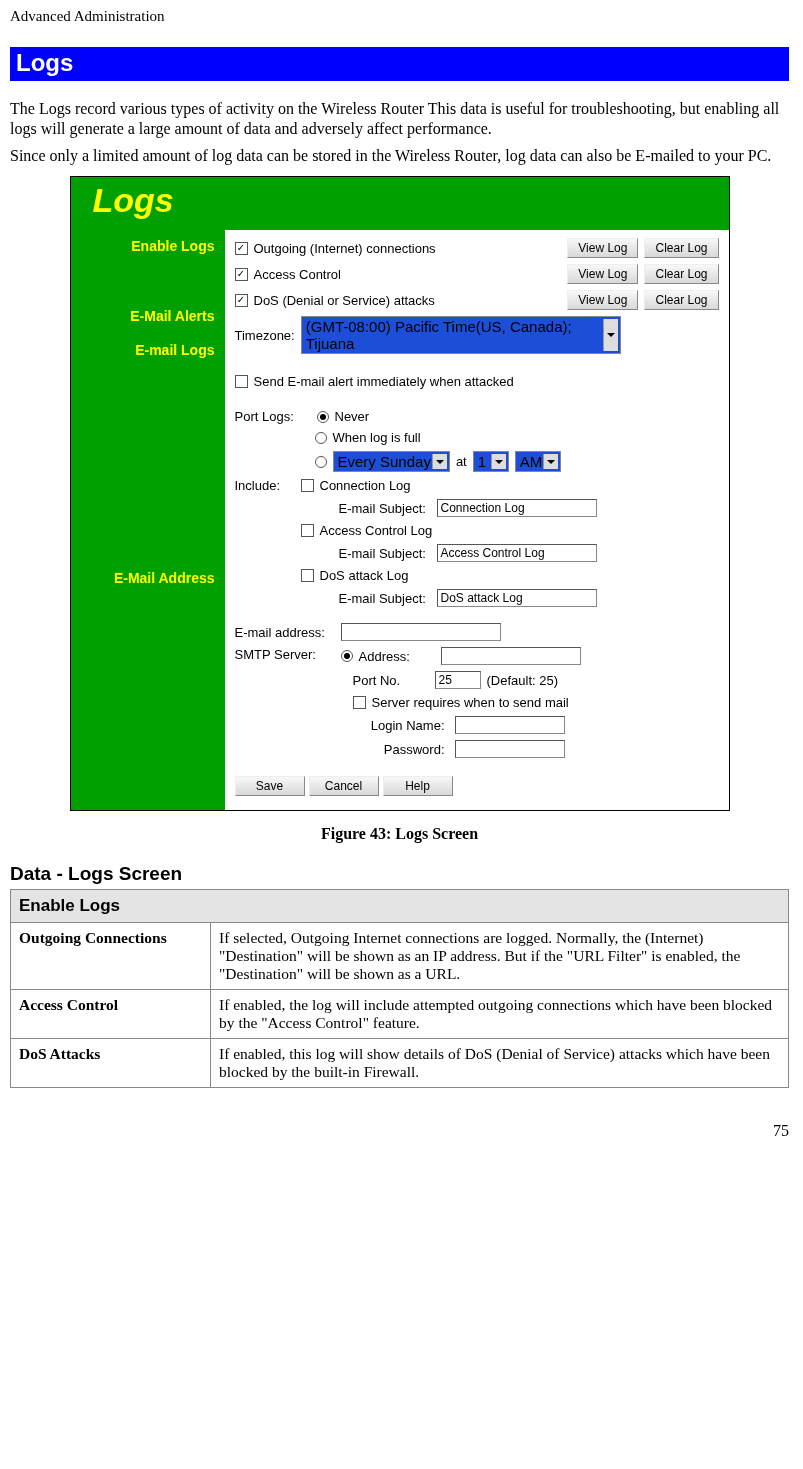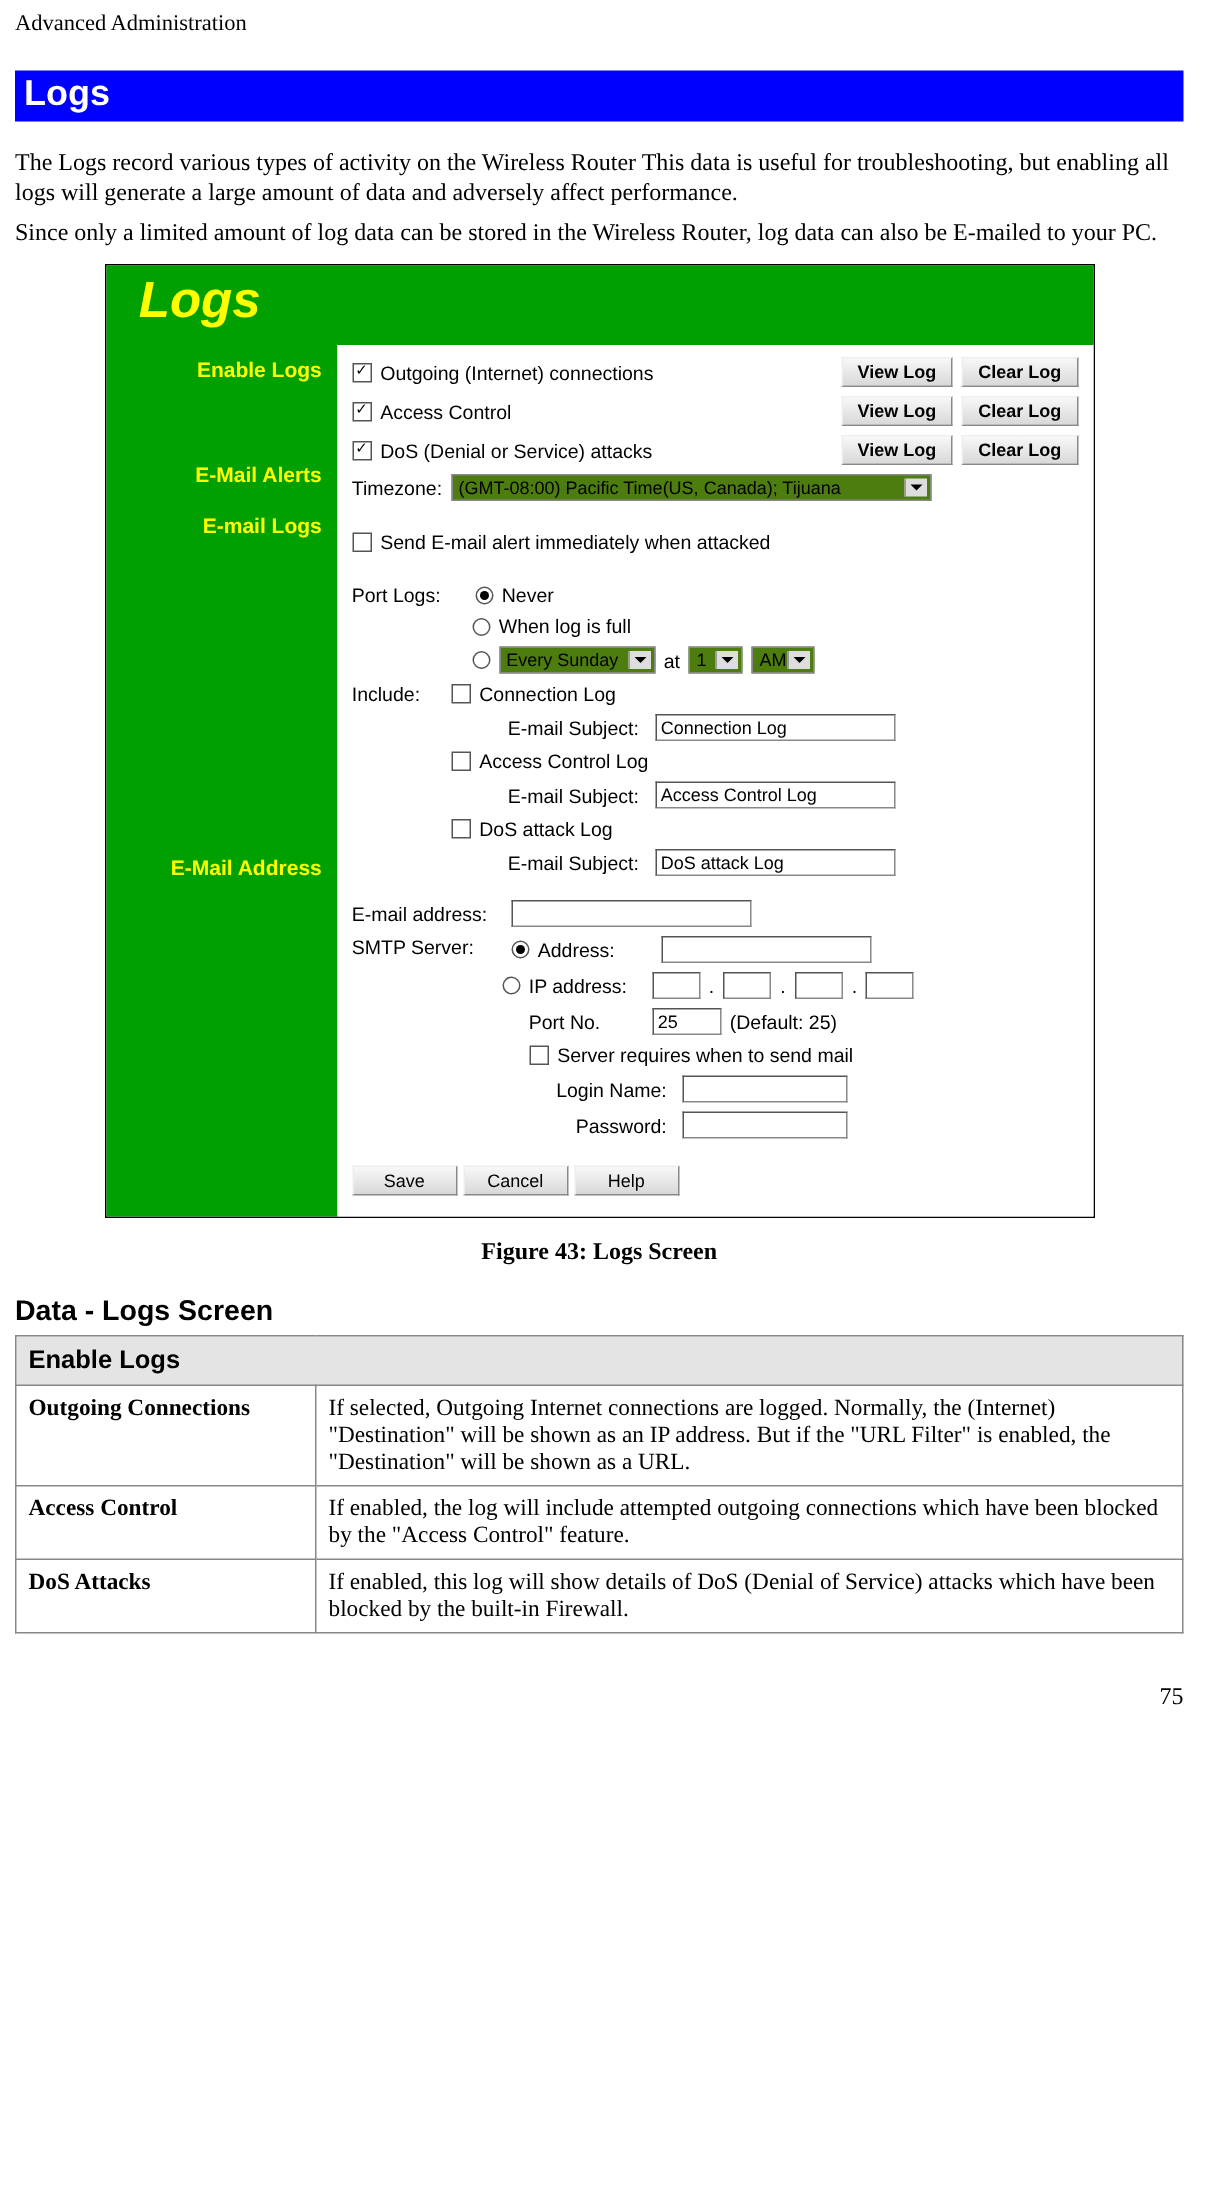--- a/index.html
+++ b/index.html
@@ -18,33 +18,33 @@
   .fig-main { flex: 1; background: #fff; padding: 8px 10px 14px 10px; color: #000; font-family: Arial, Helvetica, sans-serif; font-size: 13px; }
   .row { display: flex; align-items: center; margin-bottom: 6px; gap: 6px; }
   .indent1 { padding-left: 66px; }
   .indent2 { padding-left: 104px; }
   .indent3 { padding-left: 80px; }
   .lbl-sub { display: inline-block; width: 92px; text-align: left; }
   .chk { width: 13px; height: 13px; border: 1px solid #555; background: #fff; display: inline-flex; align-items: center; justify-content: center; font-size: 10px; line-height: 1; }
   .rad { width: 12px; height: 12px; border: 1px solid #555; border-radius: 50%; display: inline-flex; align-items: center; justify-content: center; }
   .rad .dot { width: 6px; height: 6px; background: #000; border-radius: 50%; }
   .btn { background: linear-gradient(#f8f8f8,#d8d8d8); border: 1px solid #888; border-top-color:#eee; border-left-color:#eee; font-family: Arial, Helvetica, sans-serif; font-size: 12px; padding: 2px 10px; min-width: 70px; text-align: center; }
-  .sel { border: 1px solid #888; background: #4d7c0f; font-size: 12px; padding: 1px 18px 1px 4px; position: relative; display: inline-block; }
+  .sel { border: 1px solid #888; background: #1d4ed8; font-size: 15px; padding: 1px 18px 1px 4px; position: relative; display: inline-block; }
   .sel::after { content: ""; position: absolute; right: 2px; top: 2px; width: 14px; height: calc(100% - 4px); background: #ddd; border-left: 1px solid #999; }
   .sel::before { content: ""; position: absolute; right: 5px; top: 50%; margin-top: -2px; border-left: 4px solid transparent; border-right: 4px solid transparent; border-top: 4px solid #000; z-index: 2; }
   .txt { border: 1px solid #888; border-top-color:#555; border-left-color:#555; background: #fff; font-size: 12px; padding: 1px 3px; height: 18px; display: inline-block; min-width: 20px; }
   .btn-row { display: flex; gap: 4px; margin-top: 18px; }
   .fig-caption { text-align: center; font-weight: bold; margin-top: 14px; font-size: 16px; }
   .data-heading { font-family: Arial, Helvetica, sans-serif; font-weight: bold; font-size: 19px; margin-top: 20px; margin-bottom: 4px; }
   table.dtable { width: 100%; border-collapse: collapse; }
   table.dtable td, table.dtable th { border: 1px solid #888; padding: 6px 8px; vertical-align: top; font-size: 15.5px; text-align: left; }
   table.dtable th.sec { background: #e4e4e4; font-family: Arial, Helvetica, sans-serif; font-weight: bold; font-size: 17px; }
   table.dtable td.lab { width: 200px; font-weight: bold; }
   .page-num { text-align: right; margin-top: 34px; font-size: 16px; }
-  .right-btns { margin-left: auto; display: flex; gap: 6px; font-weight: bold; }
+  .right-btns { margin-left: auto; display: flex; gap: 6px; }
   .ipbox { width: 32px; }
   .small-sel { min-width: 36px; }
   .field-label { display: inline-block; width: 100px; }
   .field-label-sm { display: inline-block; width: 76px; }
 </style>
 </head>
 <body>
 
 <div class="header-right">Advanced Administration</div>
 
@@ -149,28 +149,20 @@
           <span class="field-label">E-mail address:</span>
           <span class="txt" style="width:160px"></span>
         </div>
         <div class="row">
           <span class="field-label" style="align-self:flex-start">SMTP Server:</span>
           <span class="rad">
               <span class="dot"></span>
             </span>
           <span style="width:76px">Address:</span>
           <span class="txt" style="width:140px"></span>
-        </div>
-        <div class="row" style="padding-left:100px">
-          <span class="rad"></span>
-          <span style="width:76px">IP address:</span>
-          <span class="txt ipbox"></span>.
-          <span class="txt ipbox"></span>.
-          <span class="txt ipbox"></span>.
-          <span class="txt ipbox"></span>
         </div>
         <div class="row" style="padding-left:118px">
           <span style="width:76px">Port No.</span>
           <span class="txt" style="width:46px">25</span>
           <span>(Default: 25)</span>
         </div>
         <div class="row" style="padding-left:118px">
           <span class="chk"></span>
           <span>Server requires when to send mail</span>
         </div>

